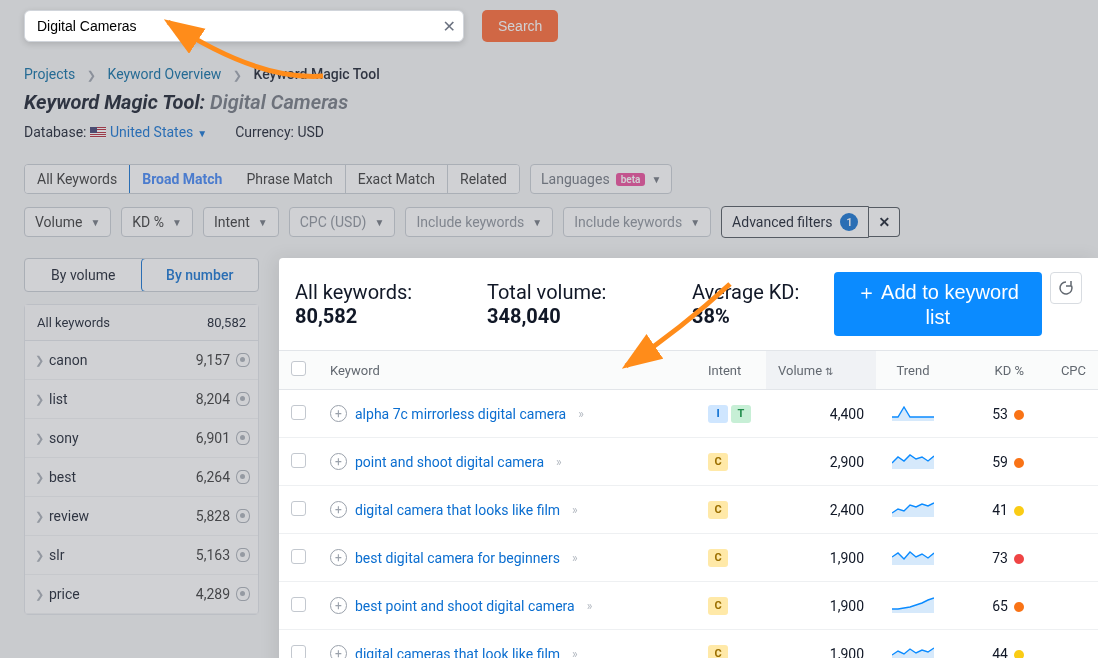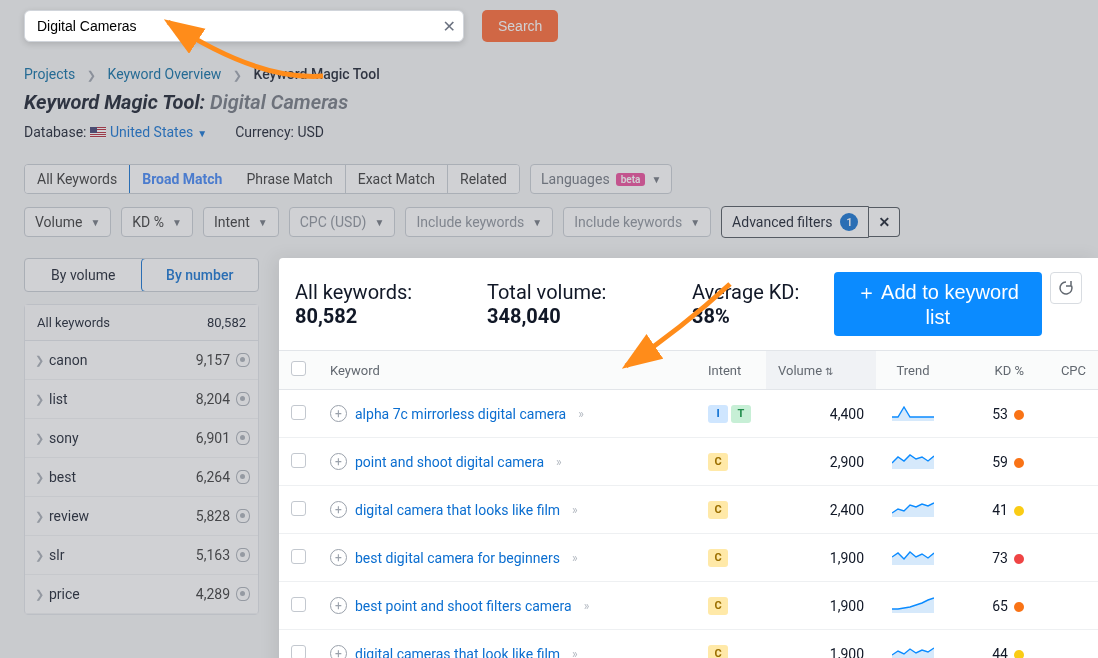--- a/index.html
+++ b/index.html
@@ -326,21 +326,21 @@
                 <path d="M0 10 L6 6 L12 12 L18 5 L24 10 L30 7 L36 11 L42 6" fill="none" stroke="#0b8bff" stroke-width="1.4"></path>
               </svg></td>
     <td class="kd-cell">73<span class="kd-dot" style="background:#ef4444"></span></td>
     <td></td>
           </tr>
           <tr>
     <td><span class="cb"></span></td>
     <td>
               <div class="kw-cell">
                 <span class="plus">+</span>
-                <a class="kw-link">best point and shoot filters camera</a>
+                <a class="kw-link">best point and shoot digital camera</a>
                 <span class="dbl-chev">»</span>
               </div>
             </td>
     <td><span class="intent-pill pi-C">C</span></td>
     <td class="vol-cell">1,900</td>
     <td class="trend-cell"><svg viewBox="0 0 42 18">
                 <path d="M0 14 L6 14 L12 13 L18 12 L24 10 L30 8 L36 5 L42 3 L42 18 L0 18 Z" fill="#d6e9fb"></path>
                 <path d="M0 14 L6 14 L12 13 L18 12 L24 10 L30 8 L36 5 L42 3" fill="none" stroke="#0b8bff" stroke-width="1.4"></path>
               </svg></td>
     <td class="kd-cell">65<span class="kd-dot" style="background:#f97316"></span></td>

